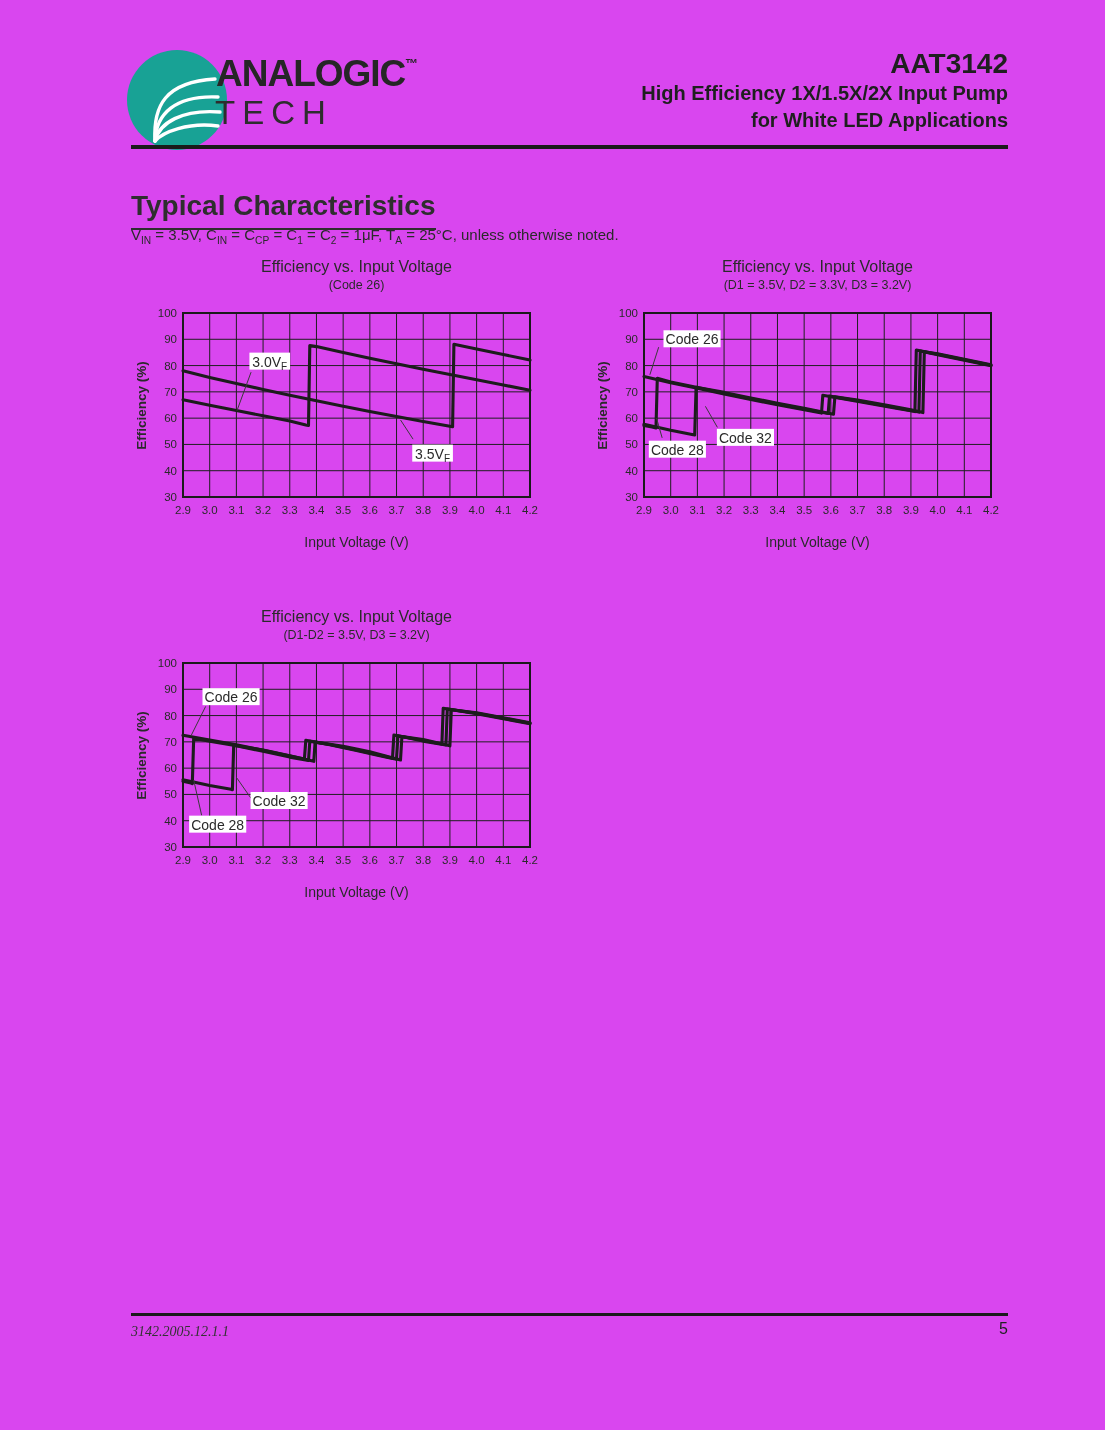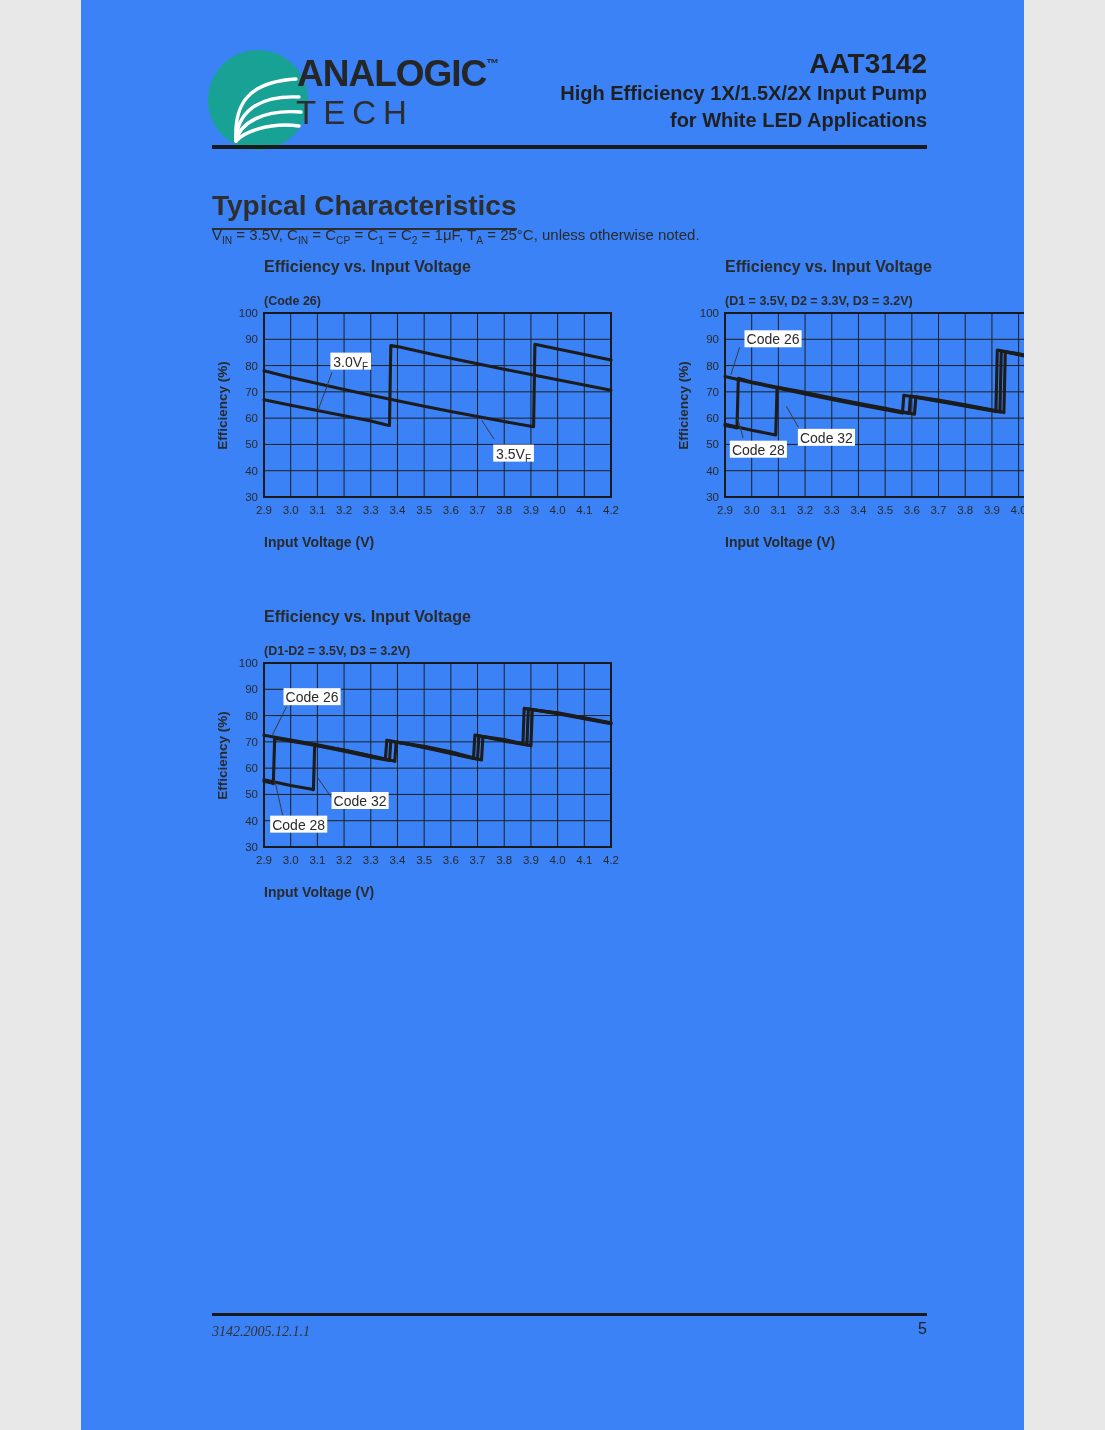--- a/index.html
+++ b/index.html
@@ -1,18 +1,18 @@
 <!DOCTYPE html>
 <html><head>
 <meta charset="utf-8">
 <style>
   html,body { margin:0; padding:0; background:#e8e8e8; }
   .page {
-    position:relative; width:943px; height:1430px; margin:0 auto;
-    background:#3b82f6; font-family:"Liberation Sans", sans-serif; color:#222;
+    position:relative; width:1105px; height:1430px; margin:0 auto;
+    background:#d946ef; font-family:"Liberation Sans", sans-serif; color:#222;
     overflow:hidden;
   }
   
   .logo-svg { position:absolute; left:127px; top:50px; }
   .brand-analogic {
     position:absolute; left:216px; top:53px; font-size:37px; font-weight:700;
     letter-spacing:-1px; color:#262626; white-space:nowrap;
   }
   .brand-analogic sup { font-size:13px; letter-spacing:0; vertical-align:18px; }
   .brand-tech {
@@ -29,25 +29,25 @@
     color:#2e2e2e; border-bottom:2px solid #2e2e2e; padding-bottom:6px;
   }
   .conditions { position:absolute; left:131px; top:226px; font-size:15px; color:#2a2a2a; }
   .conditions sub { font-size:0.68em; }
   
   .chart { position:absolute; width:429px; height:302px; }
   #chart-0 { left:131px; top:258px; }
   #chart-1 { left:592px; top:258px; }
   #chart-2 { left:131px; top:608px; }
   .c-title, .c-subtitle, .c-xlabel {
-    position:absolute; left:52px; width:347px; 
-    font-weight:700; color:#2a2a2a; white-space:nowrap;
+    position:absolute; left:52px; width:347px; text-align:center;
+    font-weight:400; color:#2a2a2a; white-space:nowrap;
   }
   .c-title { top:0; font-size:16px; }
-  .c-subtitle { top:20px; font-size:12.5px;margin-top:16px; }
+  .c-subtitle { top:20px; font-size:12.5px; }
   .c-xlabel { top:276px; font-size:14px; }
   .c-ylabel {
     position:absolute; left:-81px; top:139px; width:184px; height:17px; text-align:center;
     transform:rotate(-90deg); font-weight:700; font-size:13.5px; color:#2a2a2a;
   }
   .c-plot { position:absolute; left:0; top:0; }
   .c-plot text { font-family:"Liberation Sans", sans-serif; fill:#2a2a2a; }
   
   .footer-rule { position:absolute; left:131px; right:97px; top:1313px; height:3px; background:#1a1a1a; }
   .doc-code {

